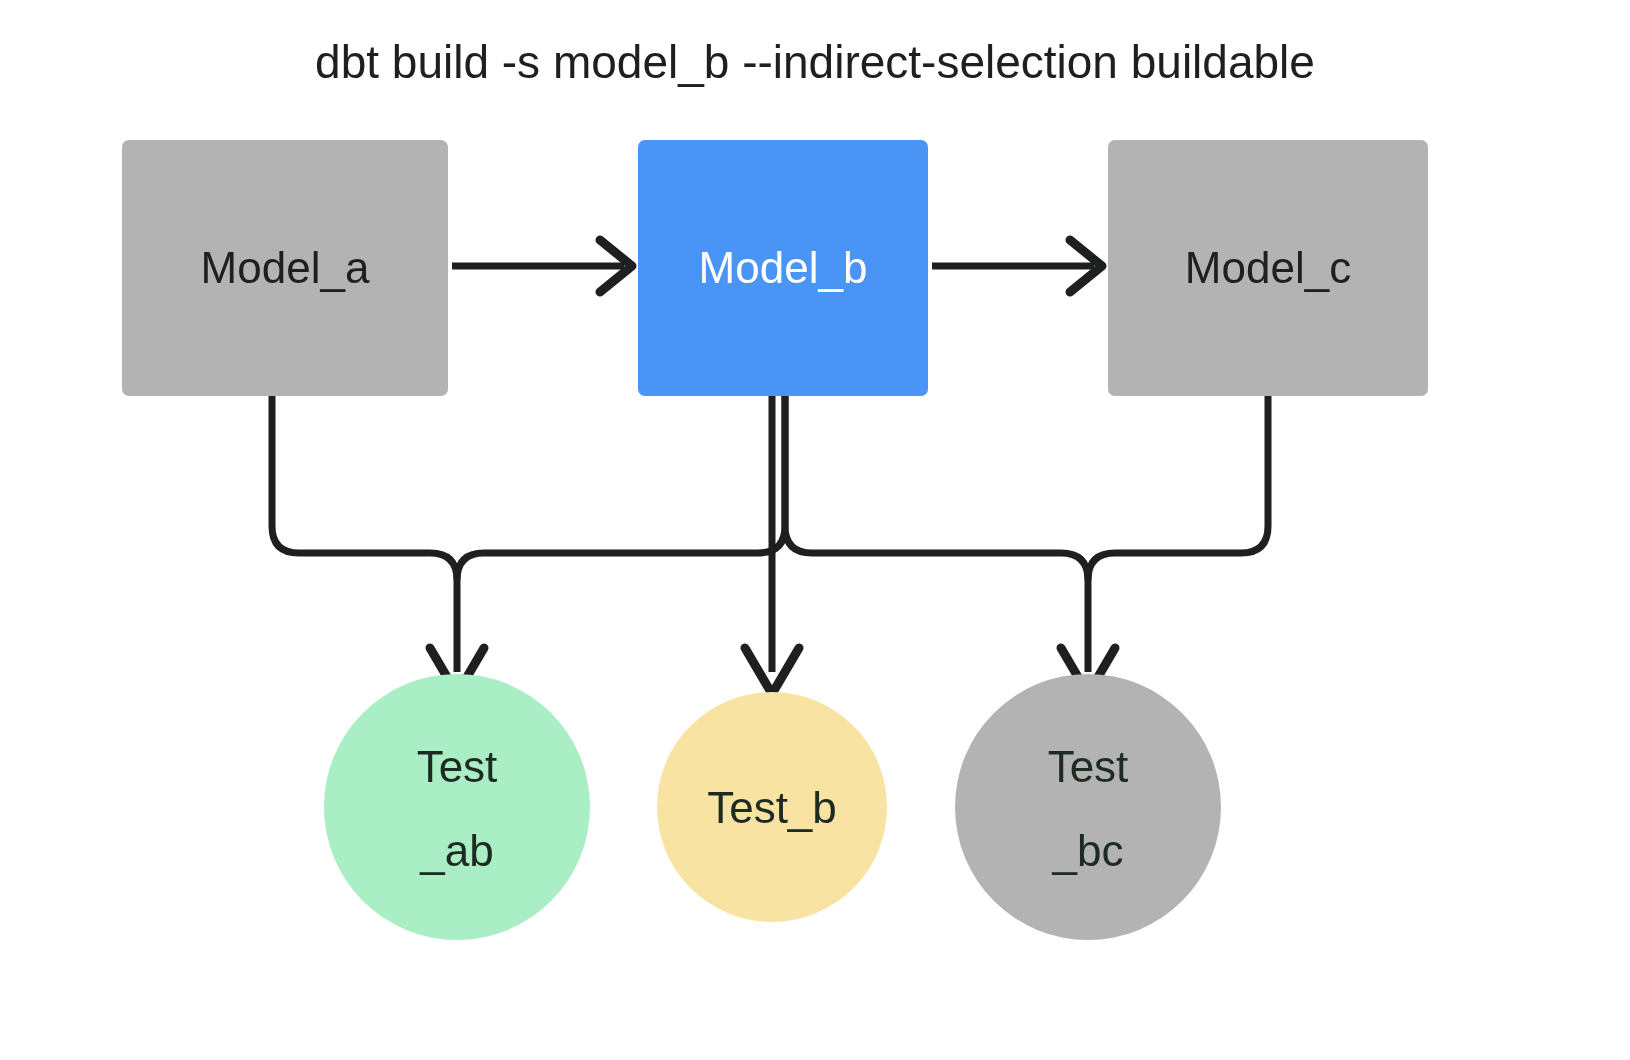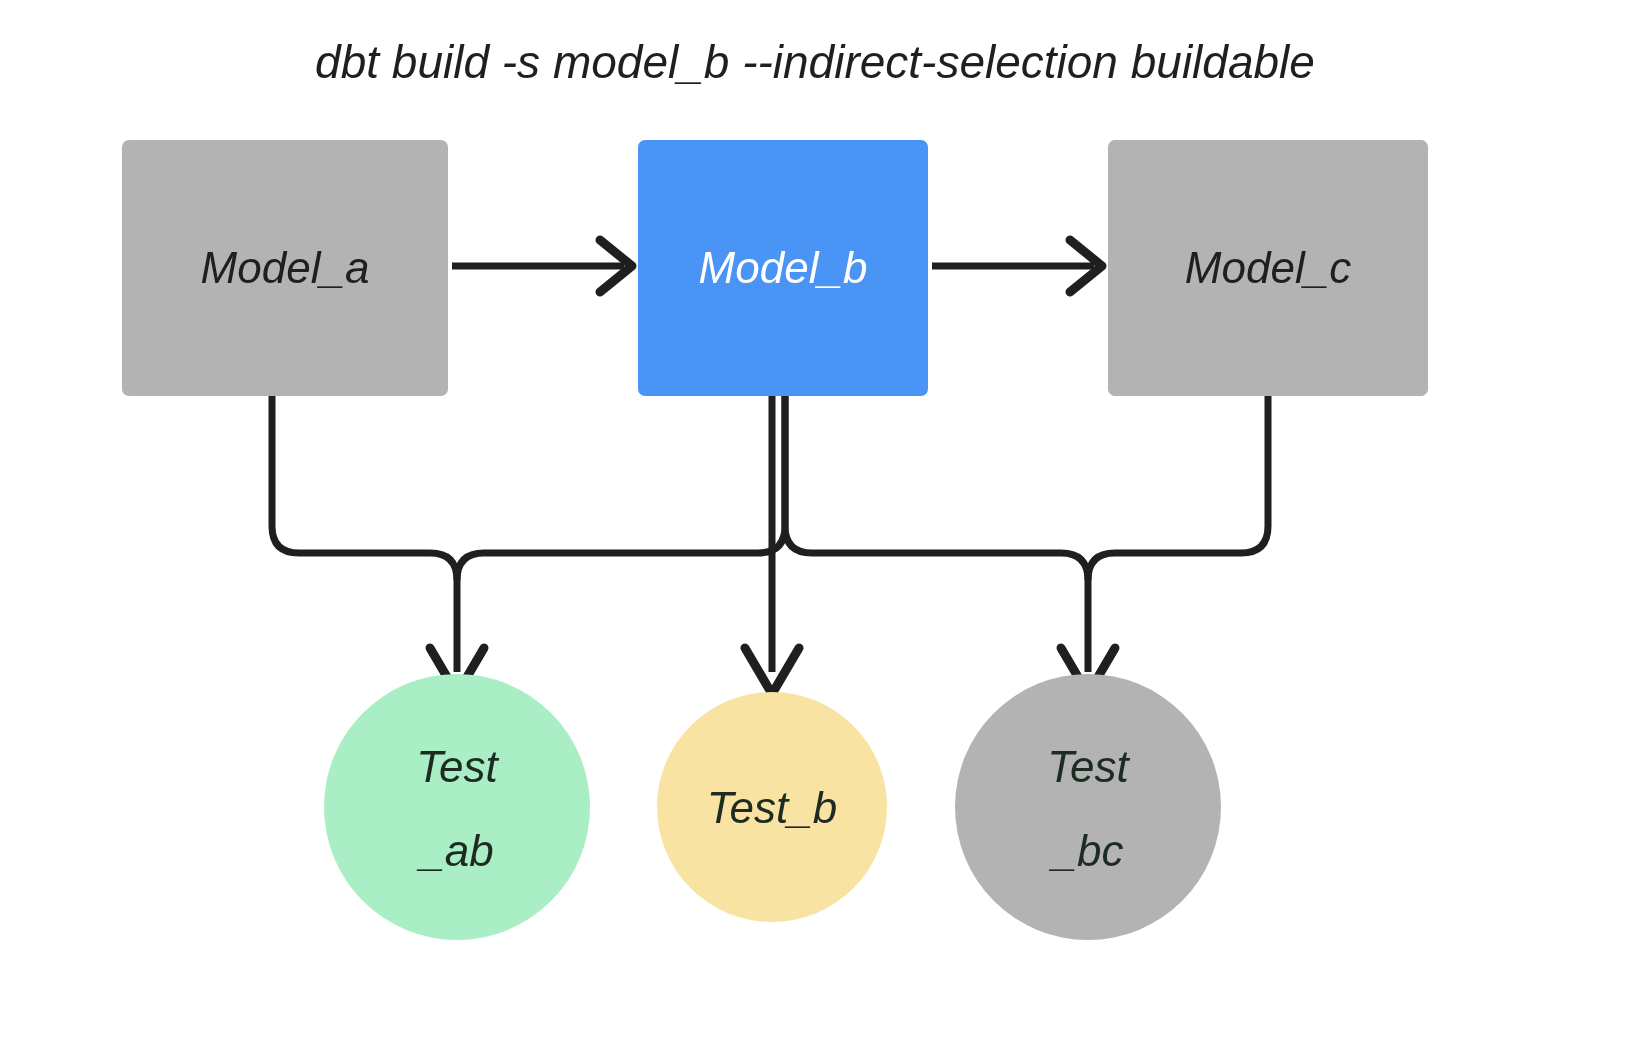--- a/index.html
+++ b/index.html
@@ -11,21 +11,20 @@
     width: 1630px;
     height: 1060px;
     font-family: "Liberation Sans", sans-serif;
     overflow: hidden;
   }
   #canvas {
     position: relative;
     width: 1410px;
     height: 1060px;
     background: #ffffff;
-    font-style: italic;
   }
   svg#diagram {
     position: absolute;
     left: 0;
     top: 0;
     width: 1630px;
     height: 1060px;
   }
   .title-text {
     font-family: "Liberation Sans", sans-serif;

